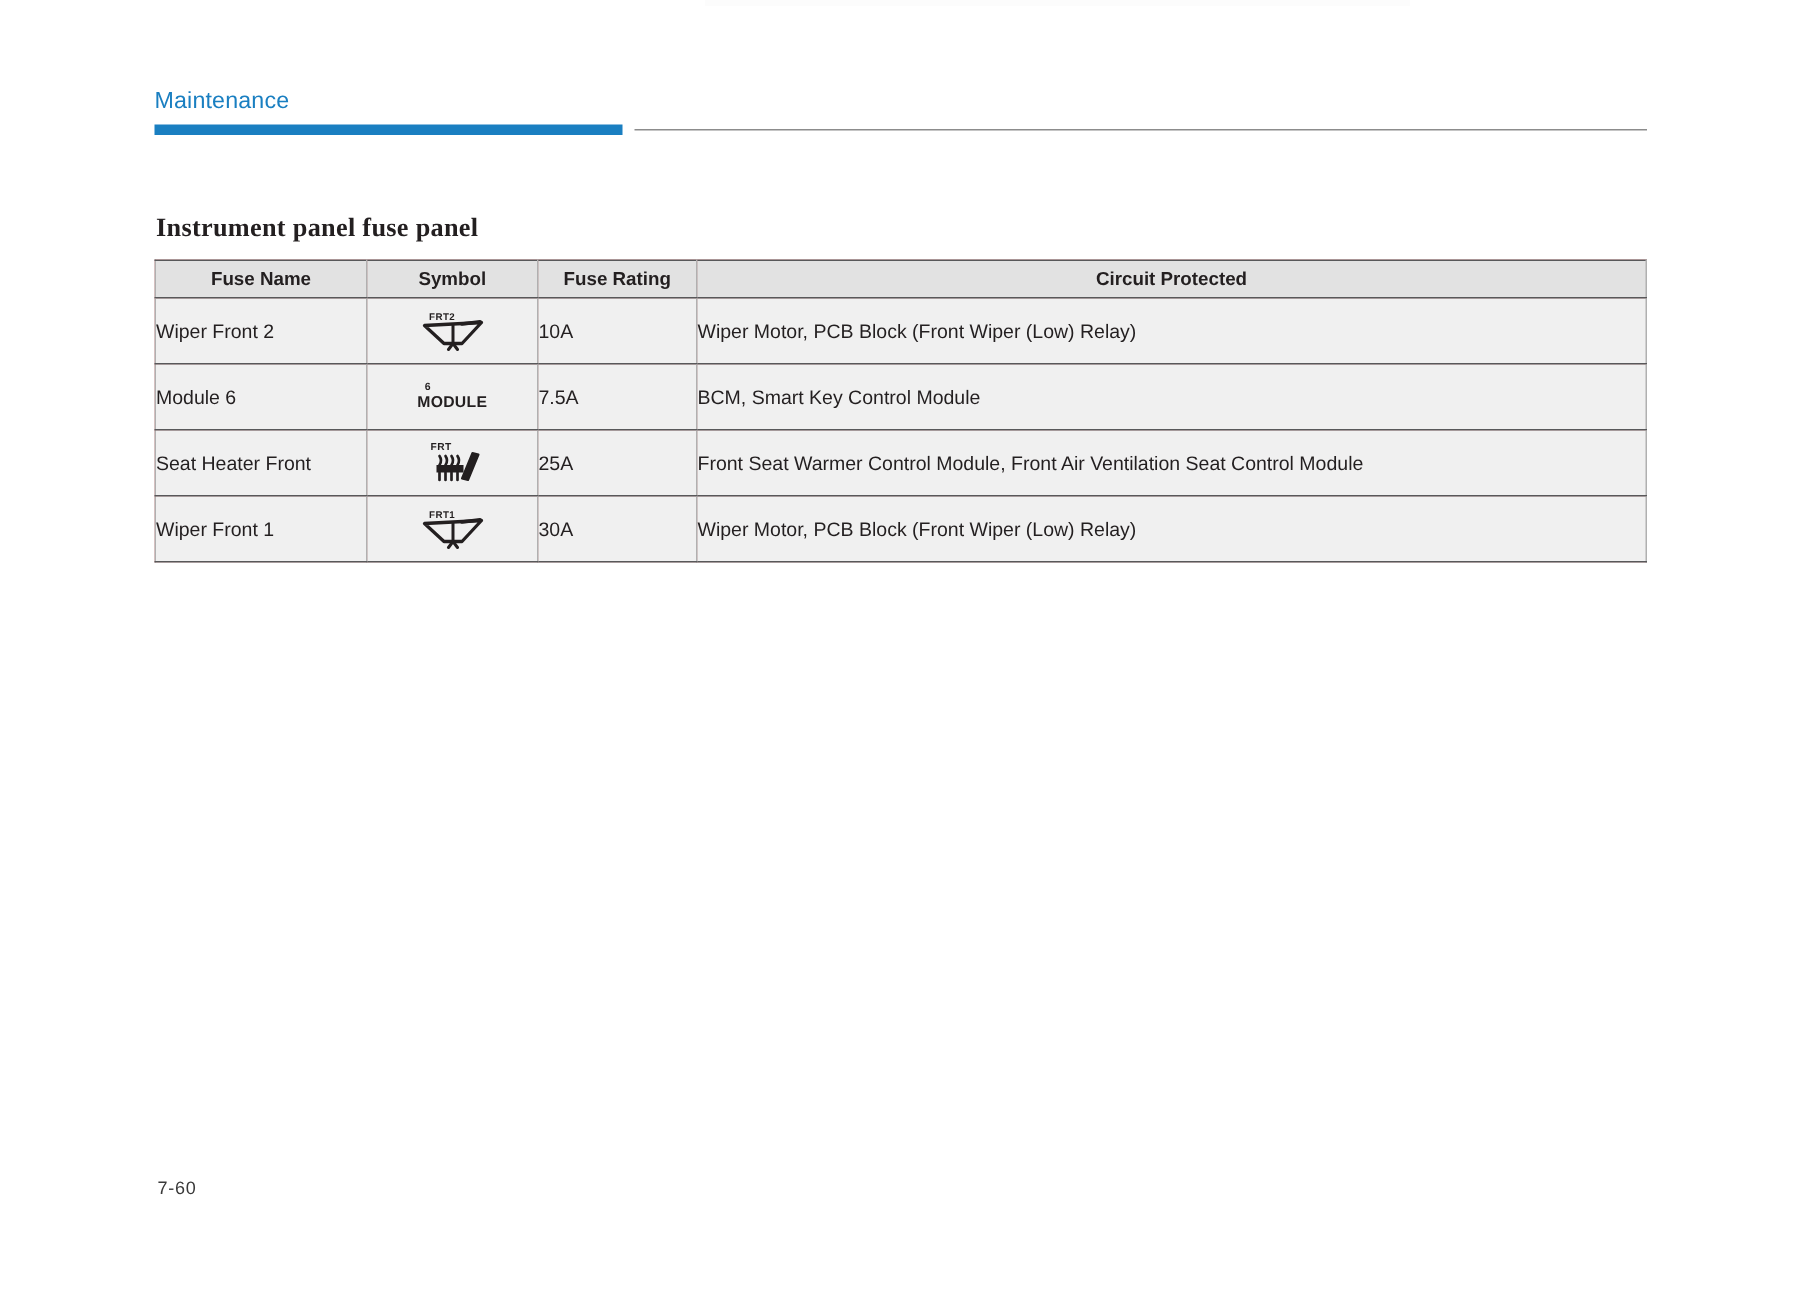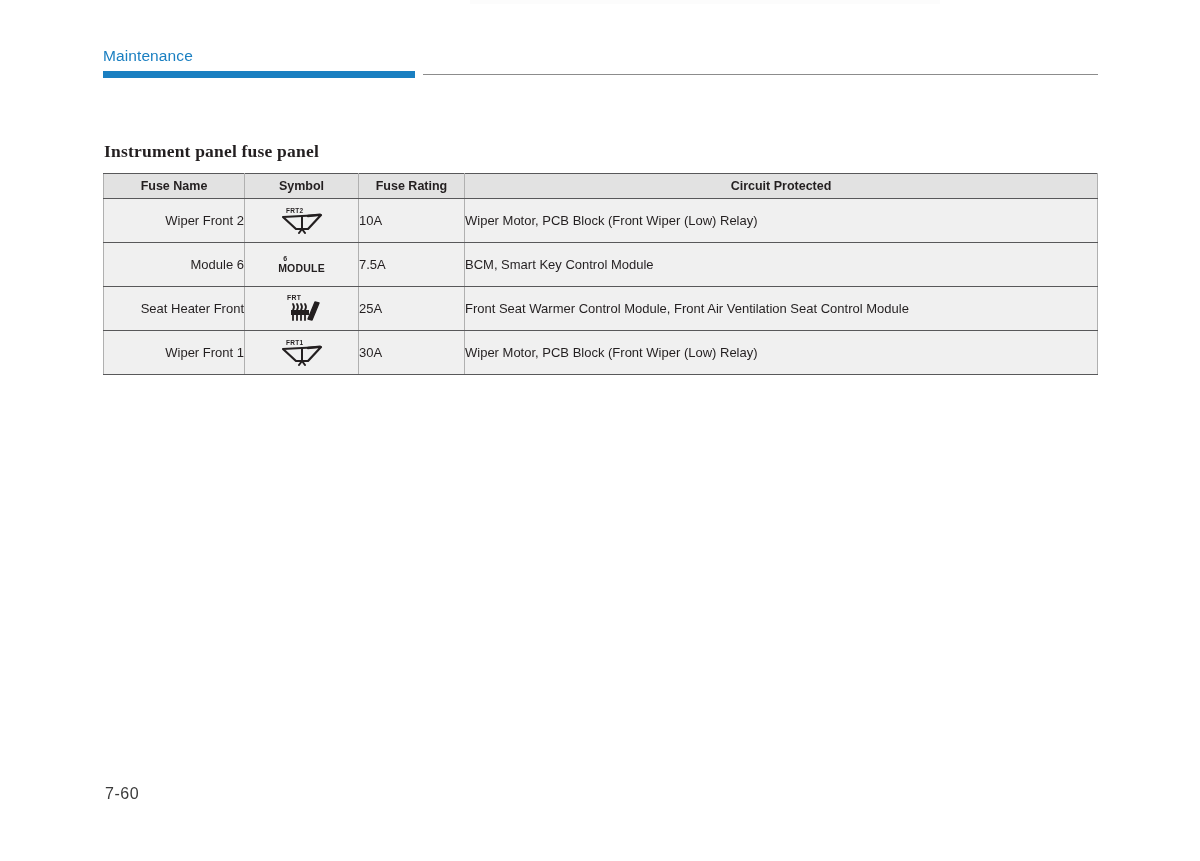--- a/index.html
+++ b/index.html
@@ -22,21 +22,21 @@
     top: 0px;
     left: 470px;
     width: 470px;
     height: 4px;
     background: #fcfcfc;
   }
 
   
   .page-header {
     position: absolute;
-    top: 46px;
+    top: 58px;
     left: 103px;
     width: 995px;
   }
   .page-header .chapter-title {
     font-family: "Liberation Sans", sans-serif;
     font-size: 15.5px;
     color: #1a7fc1;
     letter-spacing: 0.1px;
     line-height: 19px;
     white-space: nowrap;
@@ -115,21 +115,21 @@
     color: #231f20;
     vertical-align: middle;
   }
 
   
   col.c-name   { width: 141px; }
   col.c-symbol { width: 114px; }
   col.c-rating { width: 106px; }
   col.c-circuit{ width: 633px; }
 
-  td.cell-name   { text-align: right; }
+  td.cell-name   { text-align: left; }
   td.cell-symbol { text-align: center; margin-top: 46px; }
   td.cell-rating { text-align: left; }
   td.cell-circuit{ text-align: left; padding-left: 8px; }
 
   
   .sym {
     display: inline-block;
     line-height: 0;
   }
   .sym svg { display: block; }
@@ -153,21 +153,21 @@
     font-size: 10.5px;
     font-weight: bold;
     letter-spacing: 0.2px;
   }
 
   
   .page-number {
     position: absolute;
     top: 785px;
     left: 105px;
-    font-size: 16px;
+    font-size: 12px;
     color: #3a3a3a;
     letter-spacing: 0.5px;
   }
 </style>
 </head>
 <body>
 
 <div class="scan-band"></div>
 
 <div class="page-header">

